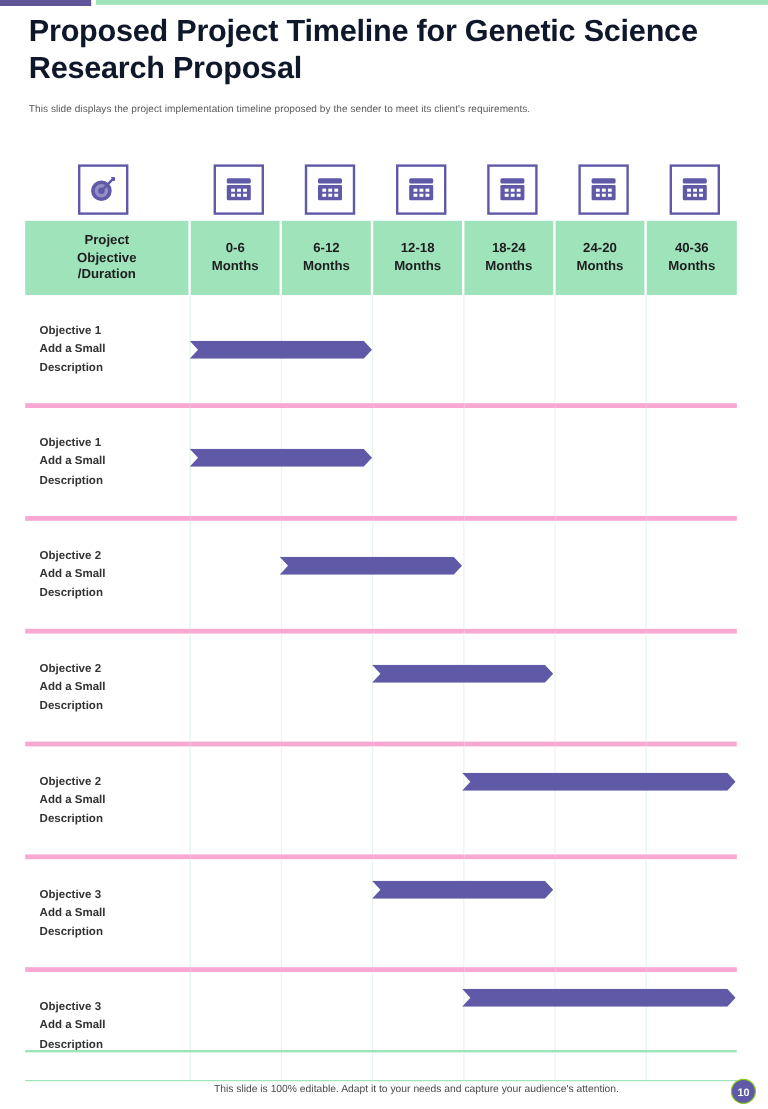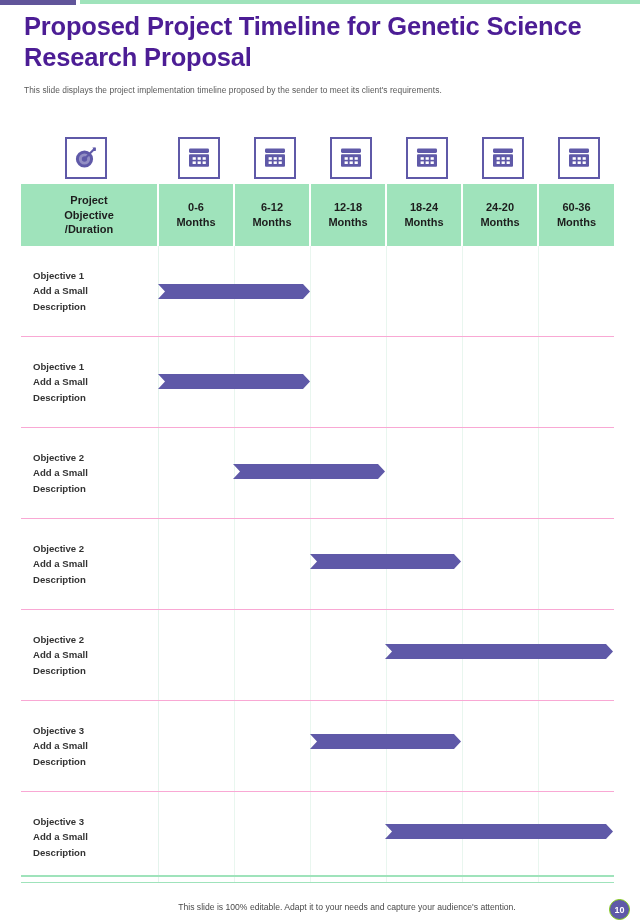--- a/index.html
+++ b/index.html
@@ -12,21 +12,21 @@
   }
 
   
   .top-accents{position:absolute;top:0;left:0;width:640px;height:5px;}
   .accent-purple{position:absolute;top:0;left:0;width:76px;height:5px;background:#61559a;}
   .accent-green{position:absolute;top:0;left:80px;width:560px;height:4px;background:#9fe3bb;}
 
   
   .title-block{position:absolute;top:11px;left:24px;width:600px;}
   .slide-title{
-    font-size:25.5px;font-weight:bold;color:#4c1d95;
+    font-size:25.5px;font-weight:bold;color:#0f172a;
     line-height:1.23;letter-spacing:-0.2px;margin:0;
   }
   .slide-subtitle{
     margin:11px 0 0 0;font-size:8.4px;color:#5a5a5a;letter-spacing:0.05px;
   }
 
   
   .icon-row{position:absolute;top:136px;left:21px;width:596px;height:46px;}
   .icon-cell{position:absolute;top:0;width:44px;height:44px;display:flex;align-items:center;justify-content:center;}
   .icon-box{
@@ -42,21 +42,21 @@
   thead th{
     background:#9fe3bb;color:#1d1d1d;font-size:11px;font-weight:bold;
     line-height:1.32;height:62px;vertical-align:middle;text-align:center;
     border-right:2px solid #ffffff;
   }
   thead th:last-child{border-right:none;}
   thead th.first{font-size:11px;}
 
   tbody td{
     height:90px;vertical-align:middle;background:#ffffff;
-    border-right:1px solid #e9f6ef;border-bottom:1px solid #f9a8d4;
+    border-right:1px solid #e9f6ef;border-bottom:4px solid #f9a8d4;
   }
   tbody tr:last-child td{border-bottom:1.5px solid #9fe3bb;}
   tbody td.label-cell{
     border-right:1px solid #e4f3ec;
     padding-left:12px;text-align:left;
   }
   tbody td:last-child{border-right:none;}
 
   .obj-label{font-size:9.6px;font-weight:bold;color:#333333;line-height:1.62;}
 
@@ -222,21 +222,21 @@
           </th>
           <th>
             <div>18-24</div>
             <div>Months</div>
           </th>
           <th>
             <div>24-20</div>
             <div>Months</div>
           </th>
           <th>
-            <div>60-36</div>
+            <div>40-36</div>
             <div>Months</div>
           </th>
         </tr>
     </thead>
     <tbody id="table-body">
         <tr>
           <td class="label-cell">
             <div class="obj-label">
               <div>Objective 1</div>
               <div>Add a Small</div>

